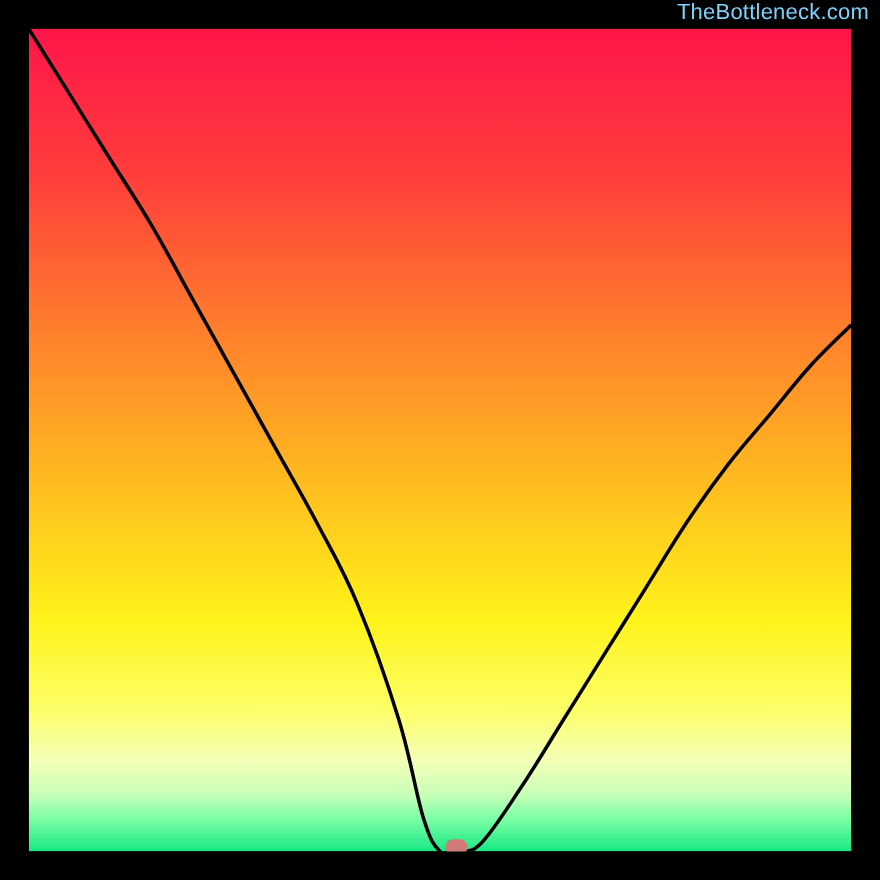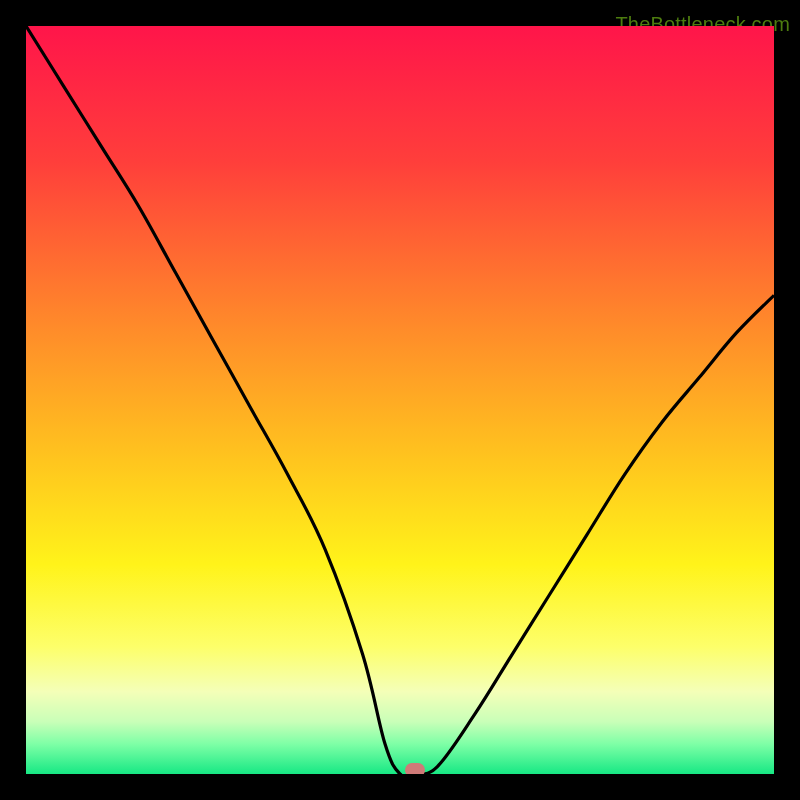--- a/index.html
+++ b/index.html
@@ -22,23 +22,23 @@
   .plot {
     position: absolute;
     left: 26px;
     top: 26px;
     width: 748px;
     height: 748px;
     overflow: hidden;
   }
   .attribution {
     position: absolute;
-    top: 13px;
+    top: 0;
     right: 10px;
-    color: #4d7c0f;
+    color: #7dd3fc;
     font-size: 20px;
     letter-spacing: 0.2px;
     font-weight: 500;
     text-align: center;
   }
   .marker {
     position: absolute;
     width: 20px;
     height: 14px;
     background: #cf7a78;

